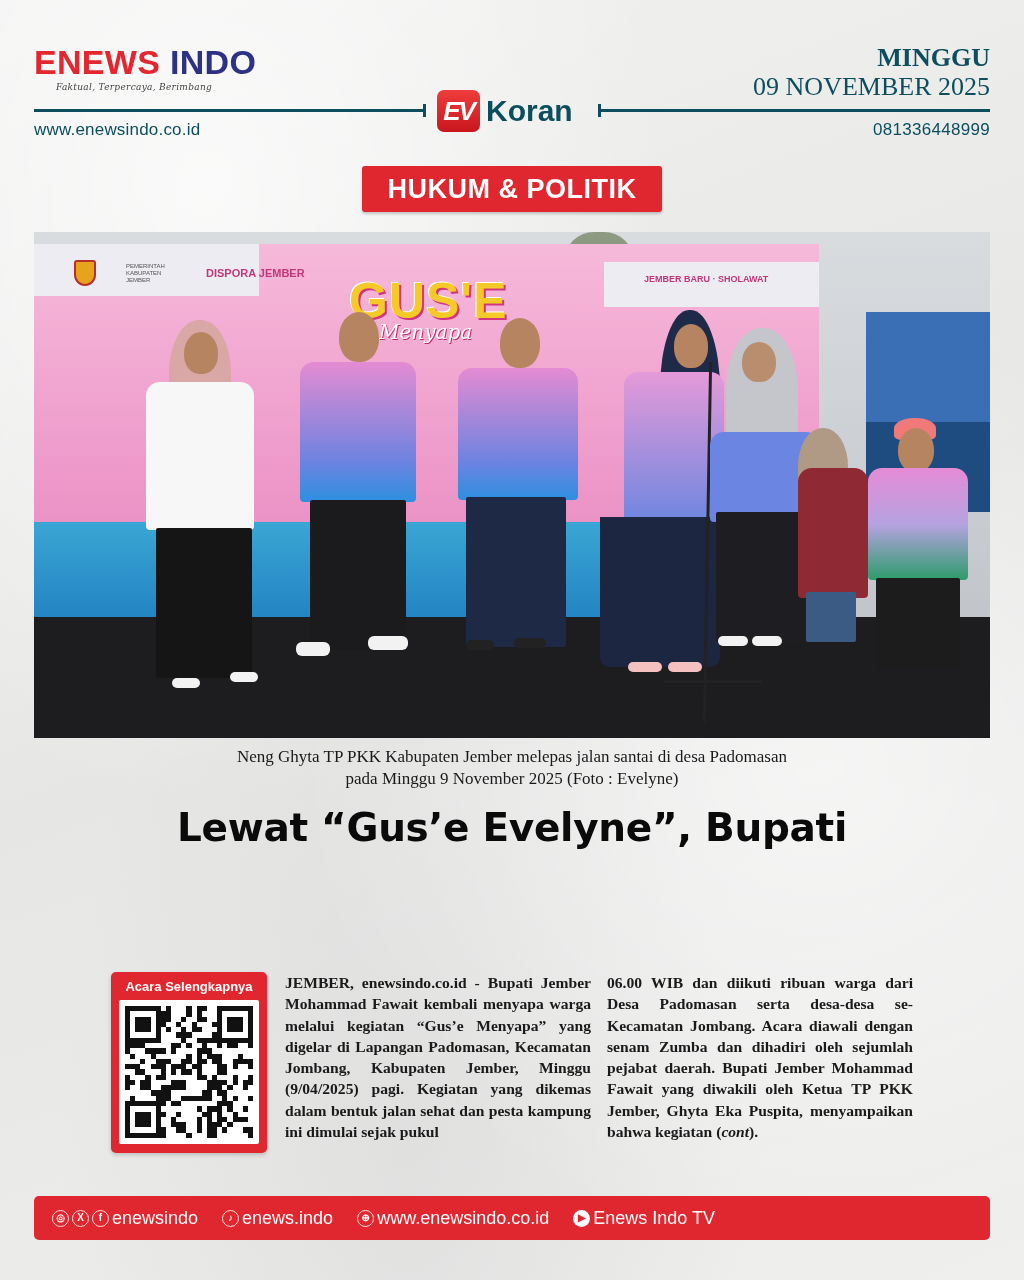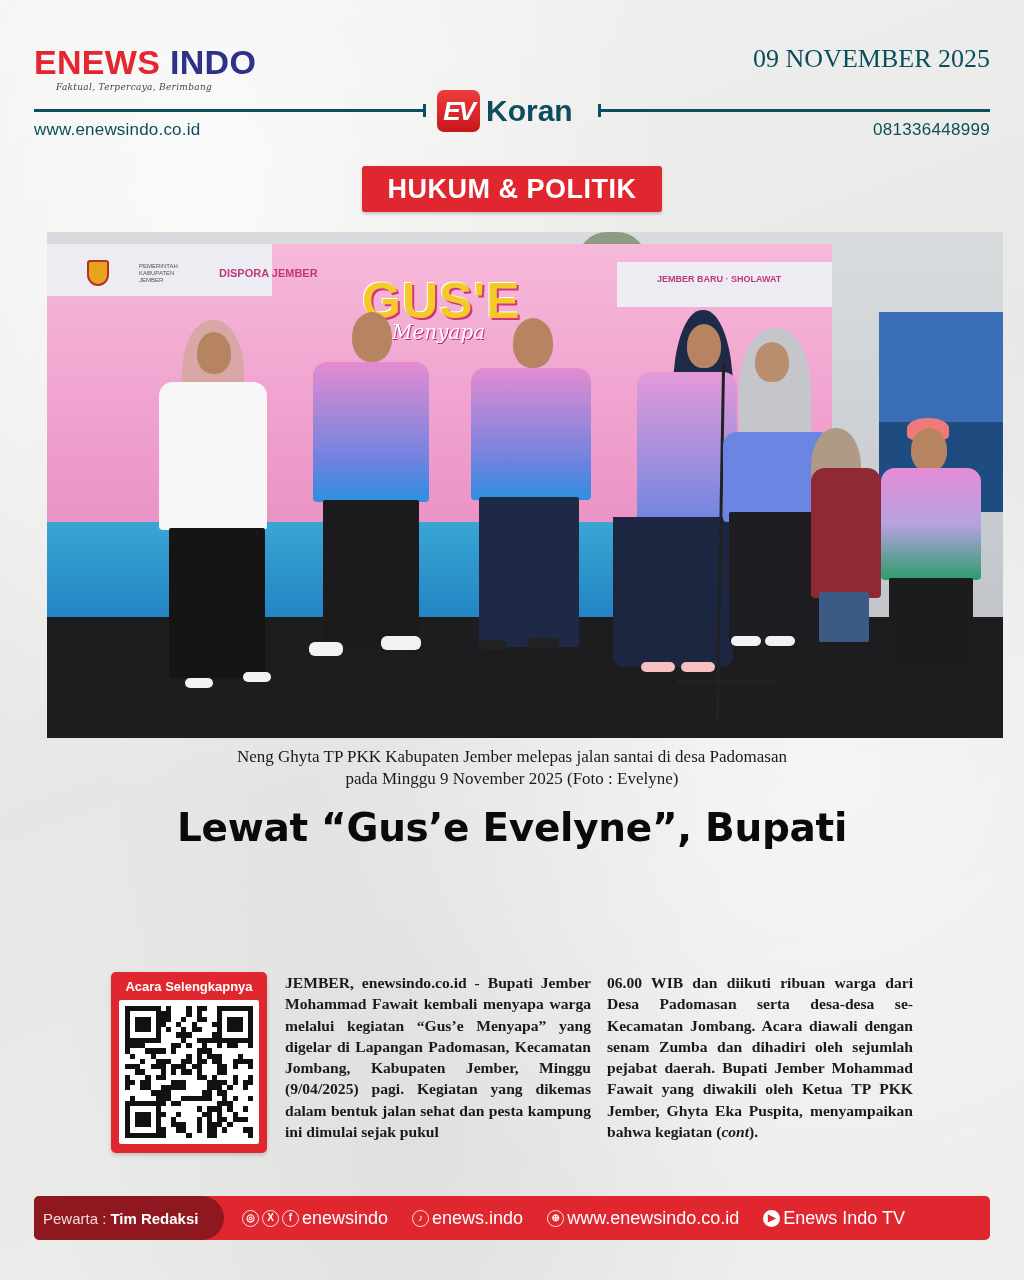--- a/index.html
+++ b/index.html
@@ -60,21 +60,21 @@
   .category {
     position: absolute; left: 362px; top: 166px; width: 300px; height: 46px;
     background: #e0262e; border-radius: 3px; color: #fff;
     font-weight: 700; font-size: 27px; letter-spacing: 0.5px;
     display: flex; align-items: center; justify-content: center;
     box-shadow: 0 2px 3px rgba(0,0,0,0.2);
   }
 
   
   .photo {
-    position: absolute; left: 47px; top: 232px; width: 956px; height: 506px;
+    position: absolute; left: 34px; top: 232px; width: 956px; height: 506px;
     overflow: hidden; background: #c9cdd1;
   }
   .photo .sky { position: absolute; left: 0; top: 0; width: 100%; height: 100%;
     background: linear-gradient(180deg, #d9dcdf 0%, #c7cbcf 60%, #b9bdc1 100%); }
   .photo .banner { position: absolute; left: 0; top: 12px; width: 785px; height: 350px;
     background: linear-gradient(180deg, #f6b9da 0%, #ee9ccb 60%, #e889c0 100%); }
   .photo .banner-top { position: absolute; left: 0; top: 12px; width: 225px; height: 52px; background: #ececf2; }
   .photo .banner-top2 { position: absolute; left: 570px; top: 30px; width: 215px; height: 45px; background: #ececf2; }
   .banner-logos { position: absolute; left: 40px; top: 28px; display: flex; gap: 30px; align-items: center; }
   .banner-emblem { width: 22px; height: 26px; background: #e8a31d; border-radius: 3px 3px 11px 11px; border: 2px solid #b63028; }
@@ -169,20 +169,21 @@
 <div class="rule right"></div>
 
 <div class="koran">
   <div class="ev-logo">EV</div>
   <div class="koran-label">Koran</div>
 </div>
 
 <div class="site-url">www.enewsindo.co.id</div>
 
 <div class="date-block">
+  <div class="date-day">MINGGU</div>
   <div class="date-full">09 NOVEMBER 2025</div>
 </div>
 <div class="phone">081336448999</div>
 
 <div class="category">HUKUM &amp; POLITIK</div>
 
 <div class="photo">
   <div class="sky"></div>
   <div class="tree"></div>
   <div class="banner"></div>
@@ -893,24 +894,20 @@
         <span style="background: rgb(255, 255, 255);"></span>
         <span style="background: rgb(17, 17, 17);"></span>
       </div>
   </div>
 </div>
 
 <div class="col c1">JEMBER, enewsindo.co.id - Bupati Jember Mohammad Fawait kembali menyapa warga melalui kegiatan “Gus’e Menyapa” yang digelar di Lapangan Padomasan, Kecamatan Jombang, Kabupaten Jember, Minggu (9/04/2025) pagi. Kegiatan yang dikemas dalam bentuk jalan sehat dan pesta kampung ini dimulai sejak pukul</div>
 <div class="col c2"><span>06.00 WIB dan diikuti ribuan warga dari Desa Padomasan serta desa-desa se-Kecamatan Jombang. Acara diawali dengan senam Zumba dan dihadiri oleh sejumlah pejabat daerah. Bupati Jember Mohammad Fawait yang diwakili oleh Ketua TP PKK Jember, Ghyta Eka Puspita, menyampaikan bahwa kegiatan (</span><em>cont</em><span>).</span></div>
 
 <div class="footer">
-  <div class="footer-reporter">
-    <span>Pewarta :</span>
-    <b>Tim Redaksi</b>
-  </div>
   <div class="footer-items">
     <div class="f-item">
       <span class="ic">◎</span>
       <span class="ic">X</span>
       <span class="ic">f</span>
       <span>enewsindo</span>
     </div>
     <div class="f-item">
       <span class="ic">♪</span>
       <span>enews.indo</span>

